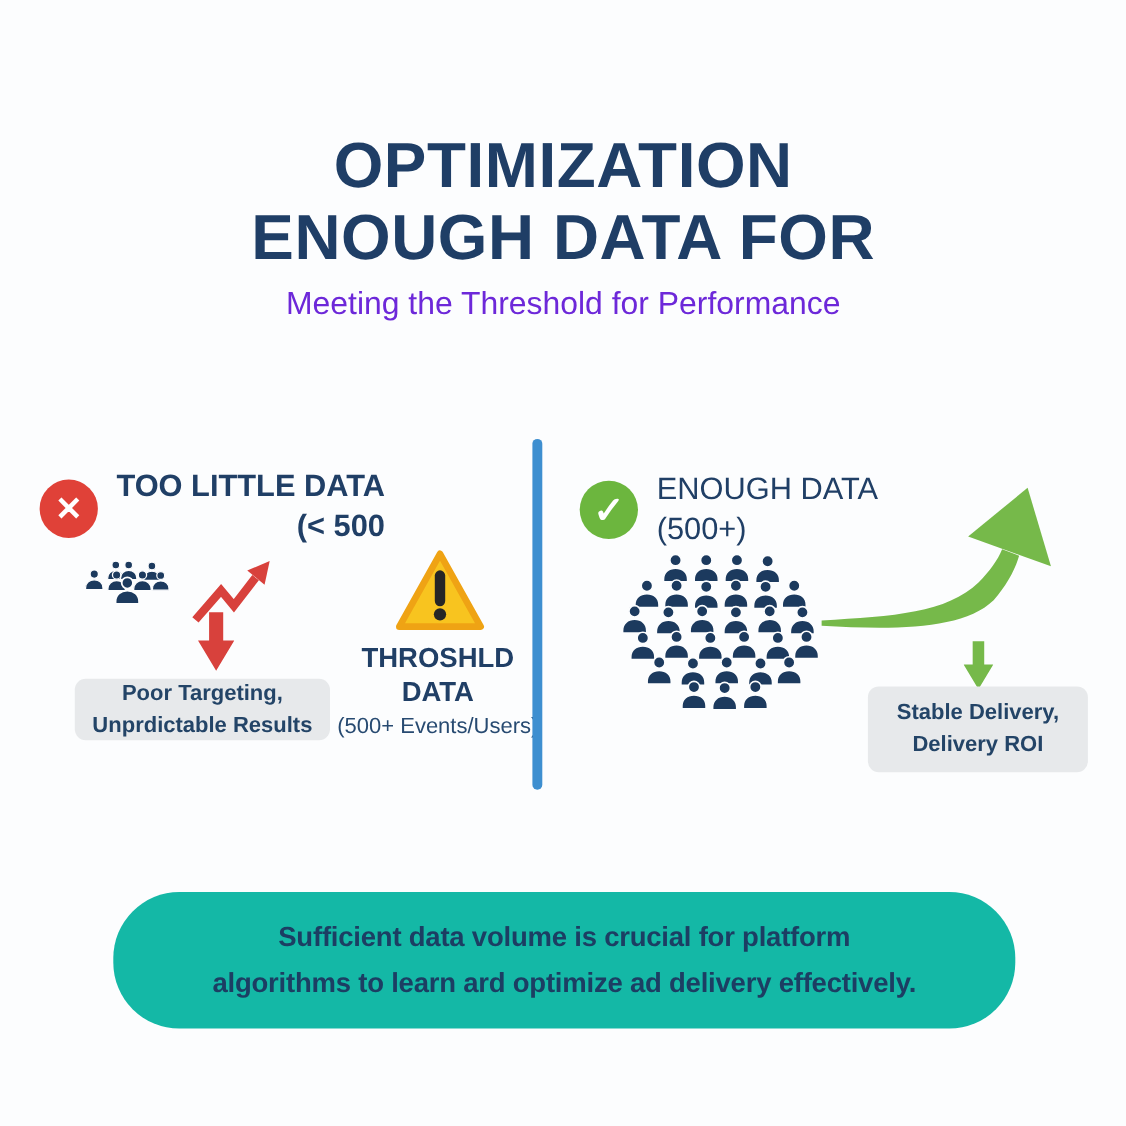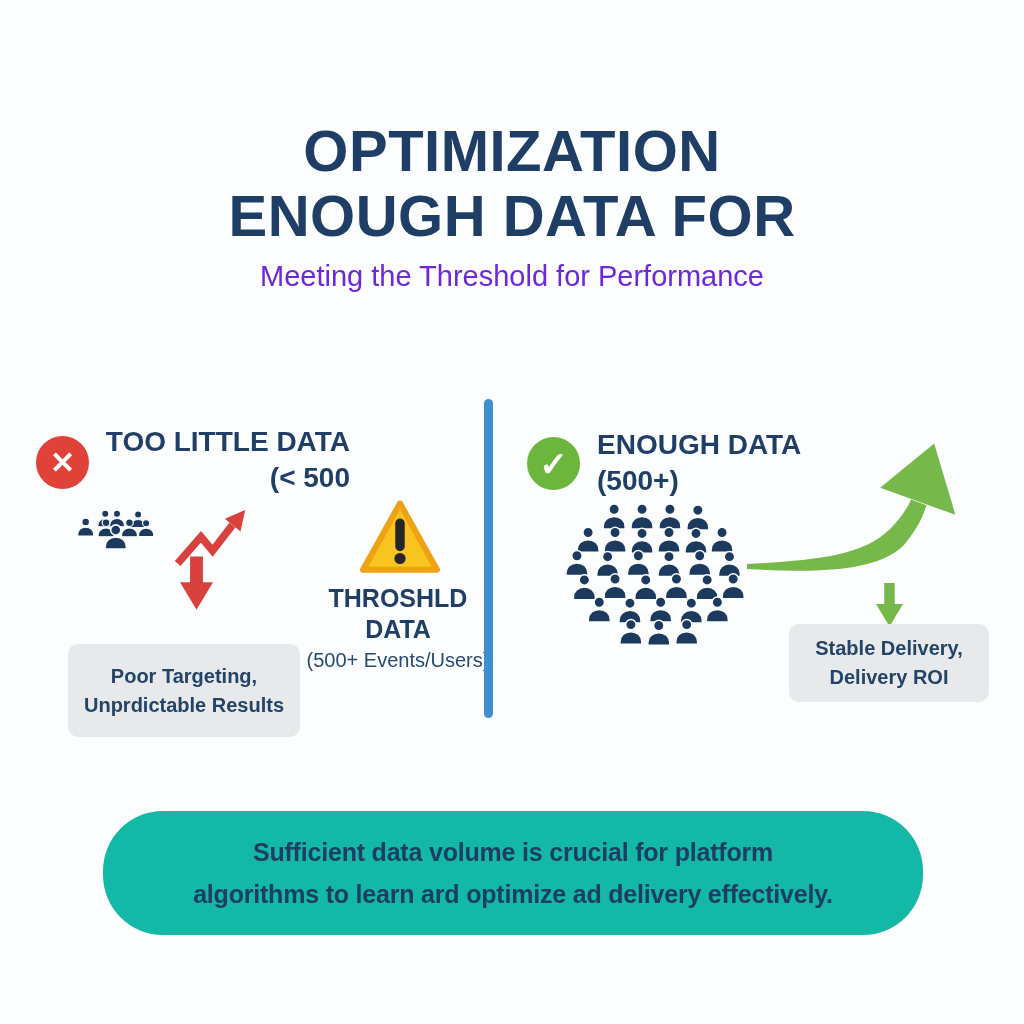--- a/index.html
+++ b/index.html
@@ -39,21 +39,21 @@
   .x-circle{left:36px;top:436px;background:#e04138;font-size:30px;}
   .check-circle{left:527px;top:437px;background:#6cb63e;font-size:34px;}
   
   .left-heading{
     position:absolute;left:88px;top:424px;width:262px;
     text-align:right;color:#203f66;font-weight:800;
     font-size:28px;line-height:1.3;
   }
   .right-heading{
     position:absolute;left:597px;top:427px;width:260px;
-    text-align:left;color:#203f66;font-weight:700;
+    text-align:left;color:#203f66;font-weight:400;
     font-size:28px;line-height:1.3;
   }
   
   .small-audience{position:absolute;left:74px;top:506px;width:86px;height:62px;}
   .zigzag-arrow{position:absolute;left:172px;top:503px;width:80px;height:64px;}
   .red-down-arrow{position:absolute;left:180px;top:556px;width:33px;height:56px;}
   .warning-triangle{position:absolute;left:357px;top:497px;width:86px;height:80px;}
   .crowd{position:absolute;left:563px;top:502px;width:186px;height:160px;}
   .swoosh{position:absolute;left:745px;top:437px;width:222px;height:146px;}
   .green-down-arrow{position:absolute;left:876px;top:579px;width:27px;height:53px;}
@@ -69,21 +69,21 @@
     position:absolute;left:484px;top:399px;width:9px;height:319px;
     background:#3e8fd0;border-radius:5px;
   }
   
   .outcome-box{
     position:absolute;background:#e7e9eb;border-radius:10px;
     display:flex;flex-direction:column;align-items:center;justify-content:center;
     color:#234467;font-weight:800;font-size:20px;line-height:1.45;
     text-align:center;
   }
-  .outcome-left{left:68px;top:617px;width:232px;height:93px;margin-top:27px;}
+  .outcome-left{left:68px;top:617px;width:232px;height:56px;}
   .outcome-right{left:789px;top:624px;width:200px;height:78px;}
   
   .takeaway{
     position:absolute;left:103px;top:811px;width:820px;height:124px;
     background:#14b8a6;border-radius:60px;
     display:flex;flex-direction:column;align-items:center;justify-content:center;
     color:#1c3e63;font-weight:800;font-size:25px;line-height:1.7;
     letter-spacing:-0.2px;text-align:center;
   }
 </style>

